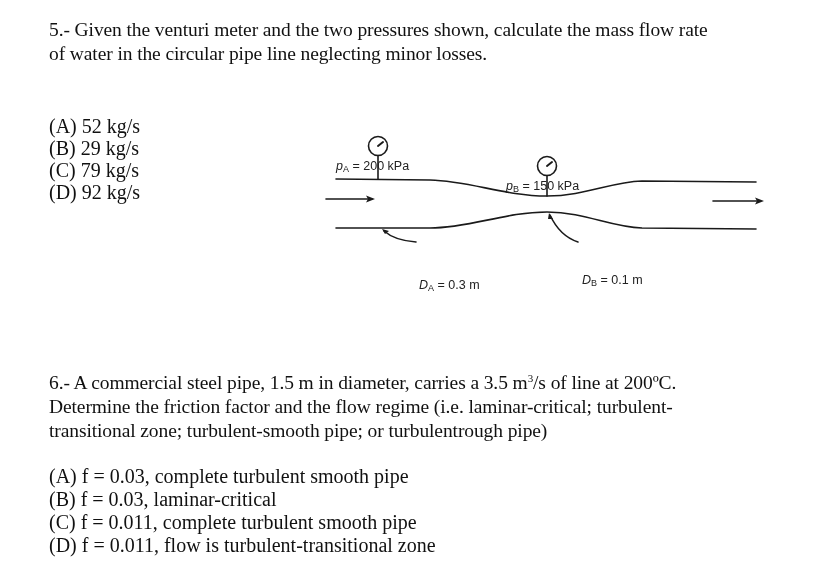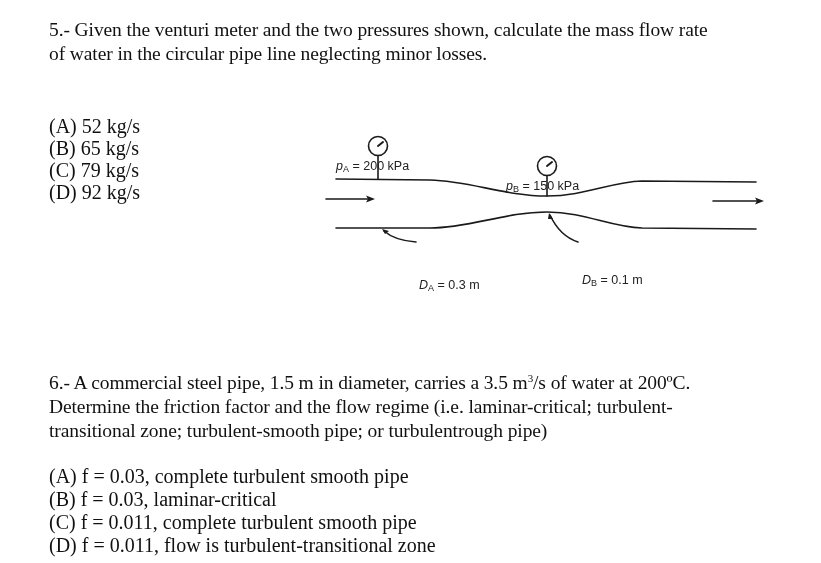--- a/index.html
+++ b/index.html
@@ -14,21 +14,21 @@
   sup { font-size: 11px; vertical-align: 7px; line-height: 0; }
   svg { position: absolute; left: 0; top: 0; }
 </style>
 </head>
 <body>
 
 <div class="q-line serif" style="top:18px;">5.- Given the venturi meter and the two pressures shown, calculate the mass flow rate</div>
 <div class="q-line serif" style="top:42px;text-align:right;">of water in the circular pipe line neglecting minor losses.</div>
 
 <div class="opt serif" style="top:115px;">(A) 52 kg/s</div>
-<div class="opt serif" style="top:137px;">(B) 65 kg/s</div>
+<div class="opt serif" style="top:137px;">(B) 29 kg/s</div>
 <div class="opt serif" style="top:159px;">(C) 79 kg/s</div>
 <div class="opt serif" style="top:181px;">(D) 92 kg/s</div>
 
 <div>
   <svg width="821" height="563" viewBox="0 0 821 563">
     <g fill="none" stroke="#1a1a1a" stroke-width="1.6" stroke-linecap="round">
 
       <path d="M336,179 L430,180 C470,181 505,196 547,196 C585,196 610,182 642,181 L756,182"></path>
 
       <path d="M336,228 L430,228 C470,228 505,212 547,212 C585,212 610,227 642,228 L756,229"></path>
@@ -75,21 +75,21 @@
     <i>D</i><sub>A</sub>
     <span>= 0.3 m</span>
   </div>
   <div class="dlabel sans" style="left:582px; top:229px;">
     <i>D</i><sub>B</sub>
     <span>= 0.1 m</span>
   </div>
 </div>
 
 <div class="q-line serif" style="top:371px;">
-  <span>6.- A commercial steel pipe, 1.5 m in diameter, carries a 3.5 m</span><sup>3</sup><span>/s of water at 200ºC.</span>
+  <span>6.- A commercial steel pipe, 1.5 m in diameter, carries a 3.5 m</span><sup>3</sup><span>/s of line at 200ºC.</span>
 </div>
 <div class="q-line serif" style="top:395px;">Determine the friction factor and the flow regime (i.e. laminar-critical; turbulent-</div>
 <div class="q-line serif" style="top:419px;">transitional zone; turbulent-smooth pipe; or turbulentrough pipe)</div>
 
 <div class="opt serif" style="top:465px;">(A) f = 0.03, complete turbulent smooth pipe</div>
 <div class="opt serif" style="top:488px;">(B) f = 0.03, laminar-critical</div>
 <div class="opt serif" style="top:511px;">(C) f = 0.011, complete turbulent smooth pipe</div>
 <div class="opt serif" style="top:534px;">(D) f = 0.011, flow is turbulent-transitional zone</div>
 
 </body></html>

